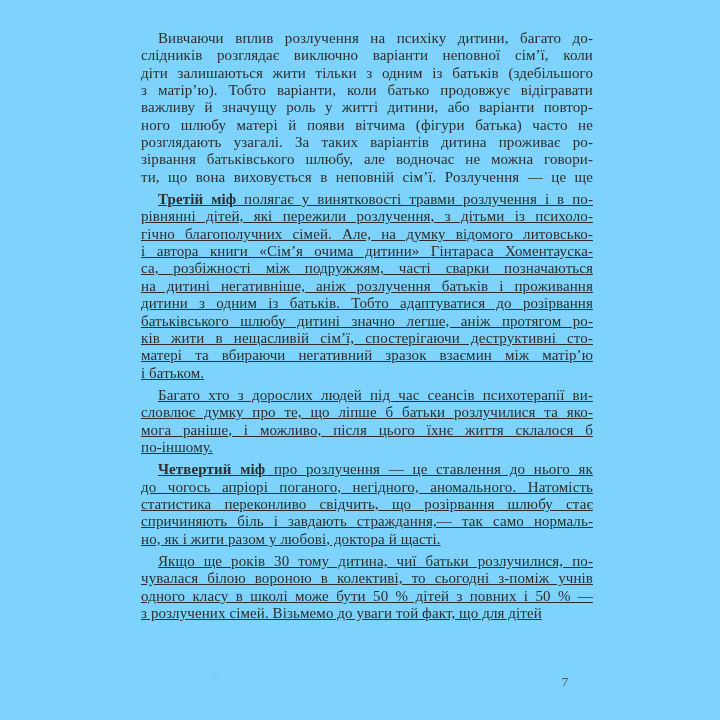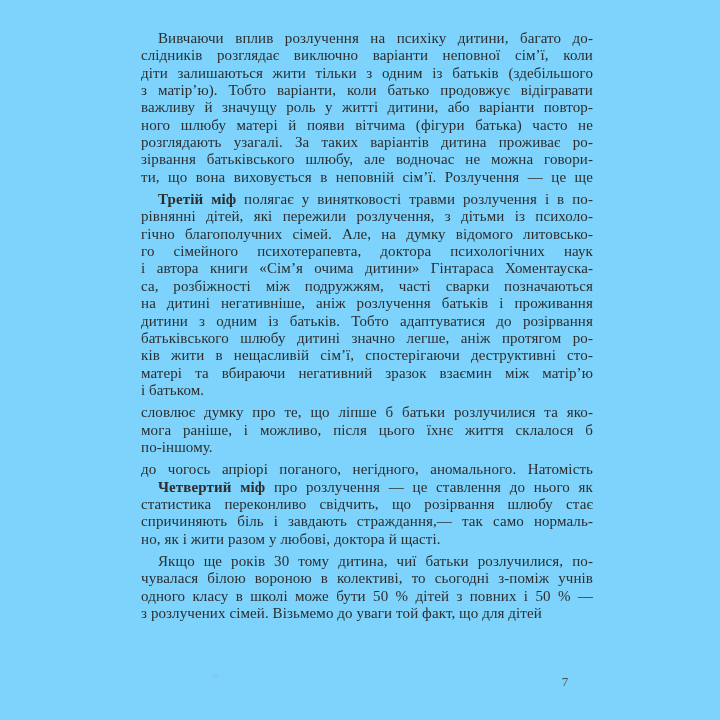--- a/index.html
+++ b/index.html
@@ -17,21 +17,21 @@
   }
   .text-block {
     position: absolute;
     left: 141px;
     top: 30px;
     width: 452px;
     font-size: 15px;
     letter-spacing: 0.1px;
   }
   .para { margin: 0; }
-  .para + .para { margin-top: 5px; }
+  .para + .para { margin-top: 5px; text-decoration: underline; }
   .line {
     line-height: 17.35px;
     height: 17.35px;
     overflow: hidden;
     text-align: justify;
     text-align-last: justify;
   }
   .line.last {
     text-align-last: left;
   }
@@ -72,38 +72,38 @@
         <div class="line"><span>важливу й значущу роль у житті дитини, або варіанти повтор-</span></div>
         <div class="line"><span>ного шлюбу матері й появи вітчима (фігури батька) часто не</span></div>
         <div class="line"><span>розглядають узагалі. За таких варіантів дитина проживає ро-</span></div>
         <div class="line"><span>зірвання батьківського шлюбу, але водночас не можна говори-</span></div>
         <div class="line"><span>ти, що вона виховується в неповній сім’ї. Розлучення — це ще</span></div>
       </div>
       <div class="para">
         <div class="line first"><b>Третій міф</b><span> полягає у винятковості травми розлучення і в по-</span></div>
         <div class="line"><span>рівнянні дітей, які пережили розлучення, з дітьми із психоло-</span></div>
         <div class="line"><span>гічно благополучних сімей. Але, на думку відомого литовсько-</span></div>
-        <div class="line"><span>го сімейного психотерапевта, доктора психологічних наук</span></div>
         <div class="line"><span>і автора книги «Сім’я очима дитини» Гінтараса Хоментауска-</span></div>
         <div class="line"><span>са, розбіжності між подружжям, часті сварки позначаються</span></div>
         <div class="line"><span>на дитині негативніше, аніж розлучення батьків і проживання</span></div>
         <div class="line"><span>дитини з одним із батьків. Тобто адаптуватися до розірвання</span></div>
         <div class="line"><span>батьківського шлюбу дитині значно легше, аніж протягом ро-</span></div>
         <div class="line"><span>ків жити в нещасливій сім’ї, спостерігаючи деструктивні сто-</span></div>
         <div class="line"><span>матері та вбираючи негативний зразок взаємин між матір’ю</span></div>
         <div class="line last"><span>і батьком.</span></div>
       </div>
       <div class="para">
+        <div class="line first"><span>Багато хто з дорослих людей під час сеансів психотерапії ви-</span></div>
         <div class="line"><span>словлює думку про те, що ліпше б батьки розлучилися та яко-</span></div>
         <div class="line"><span>мога раніше, і можливо, після цього їхнє життя склалося б</span></div>
         <div class="line last"><span>по-іншому.</span></div>
       </div>
       <div class="para">
+        <div class="line first"><b>Четвертий міф</b><span> про розлучення — це ставлення до нього як</span></div>
         <div class="line"><span>до чогось апріорі поганого, негідного, аномального. Натомість</span></div>
-        <div class="line first"><b>Четвертий міф</b><span> про розлучення — це ставлення до нього як</span></div>
         <div class="line"><span>статистика переконливо свідчить, що розірвання шлюбу стає</span></div>
         <div class="line"><span>спричиняють біль і завдають страждання,— так само нормаль-</span></div>
         <div class="line last"><span>но, як і жити разом у любові, доктора й щасті.</span></div>
       </div>
       <div class="para">
         <div class="line first"><span>Якщо ще років 30 тому дитина, чиї батьки розлучилися, по-</span></div>
         <div class="line"><span>чувалася білою вороною в колективі, то сьогодні з-поміж учнів</span></div>
         <div class="line"><span>одного класу в школі може бути 50 % дітей з повних і 50 % —</span></div>
         <div class="line last"><span>з розлучених сімей. Візьмемо до уваги той факт, що для дітей</span></div>
       </div>

